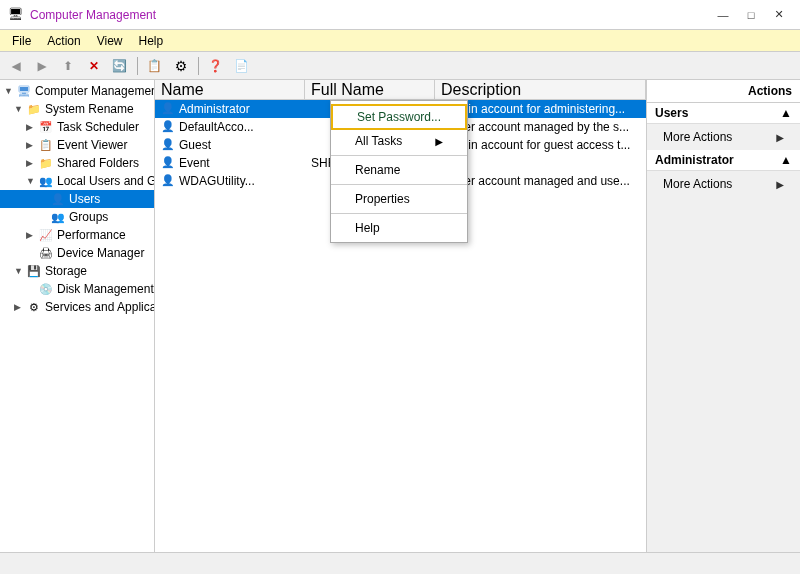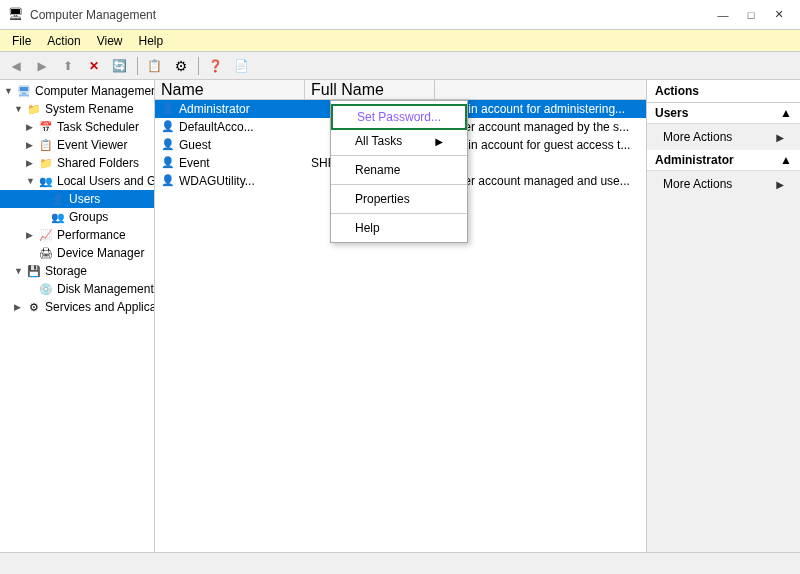--- a/index.html
+++ b/index.html
@@ -27,21 +27,21 @@
       display: flex;
       align-items: center;
       gap: 6px;
     }
     .title-bar-icon {
       width: 16px;
       height: 16px;
     }
     .title-bar-text {
       font-size: 12px;
-      color: #404040;
+      color: #a21caf;
     }
     .title-bar-controls {
       display: flex;
       gap: 2px;
     }
     .title-btn {
       width: 26px;
       height: 20px;
       display: flex;
       align-items: center;
@@ -204,20 +204,21 @@
       flex-shrink: 0;
       font-size: 11px;
     }
 
     
     .right-pane {
       width: 154px;
       background: #f0f0f0;
       border-left: 1px solid #ccc;
       overflow-y: auto;
+      text-align: right;
     }
     .actions-header {
       background: #fff;
       padding: 4px 8px;
       font-size: 12px;
       font-weight: bold;
       border-bottom: 1px solid #ccc;
     }
     .actions-section-header {
       background: #fff;
@@ -269,23 +270,23 @@
     .ctx-item {
       padding: 4px 24px;
       font-size: 12px;
       cursor: pointer;
       display: flex;
       align-items: center;
       justify-content: space-between;
       white-space: nowrap;
     }
     .ctx-item.set-password {
-      border: 2px solid #15803d;
-      background: #fff;
-      color: #8b5cf6;
+      border: 2px solid #eab308;
+      background: #fff;
+      color: #14532d;
       font-weight: normal;
     }
     .ctx-separator {
       border-top: 1px solid #ccc;
       margin: 3px 0;
     }
     .ctx-item-bold {
       font-weight: normal;
     }
     .ctx-arrow {
@@ -419,20 +420,23 @@
 
   <div class="center-pane">
 
     <div class="col-headers">
       <div class="col-header col-name">
         <span>Name</span>
       </div>
       <div class="col-header col-fullname">
         <span>Full Name</span>
       </div>
+      <div class="col-header col-desc">
+        <span>Description</span>
+      </div>
     </div>
 
     <div class="table-body">
 
       <div class="table-row selected">
         <div class="table-cell cell-name">
           <span class="row-icon">👤</span>
           <span>Administrator</span>
         </div>
         <div class="table-cell cell-fullname"></div>

